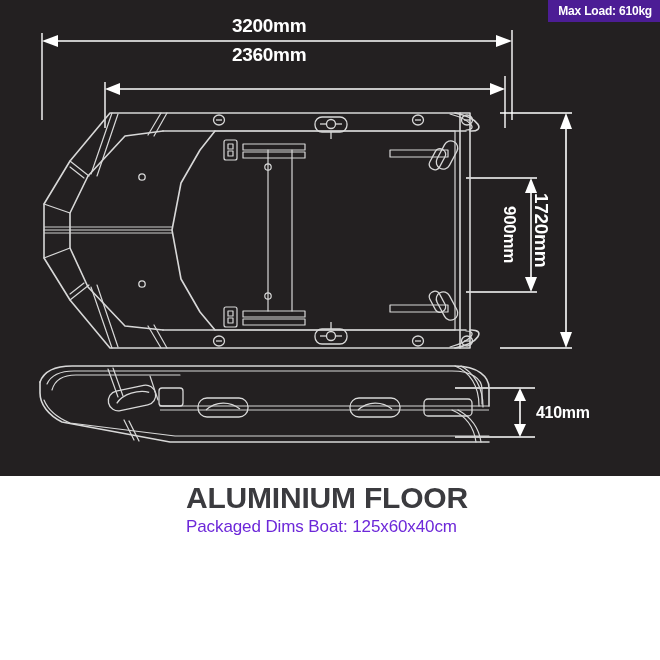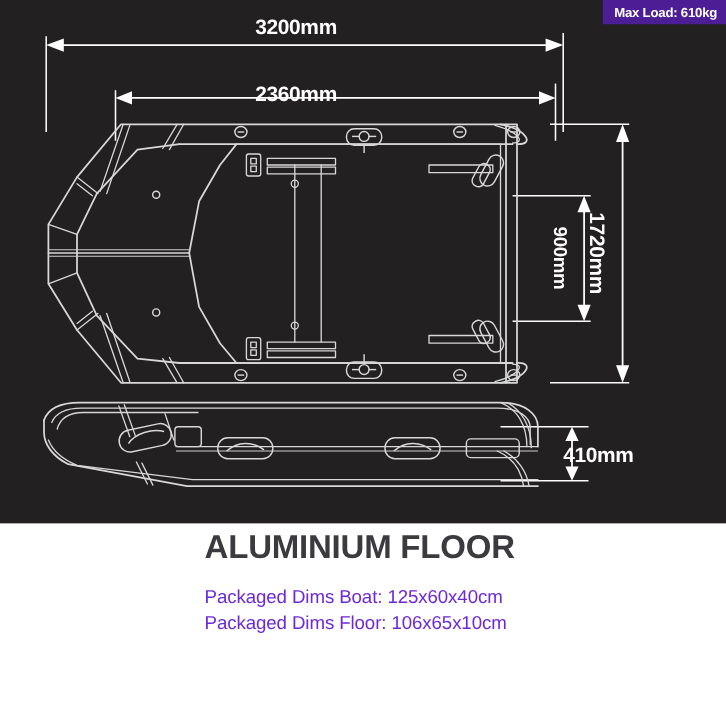--- a/index.html
+++ b/index.html
@@ -28,39 +28,39 @@
     white-space:nowrap;
   }
 
   
   .dim{
     position:absolute;color:#ffffff;font-weight:bold;
     white-space:nowrap;letter-spacing:-0.3px;
     font-family:"Liberation Sans", sans-serif;
   }
   .dim-3200{left:232px;top:15px;font-size:19px;}
-  .dim-2360{left:232px;top:76px;font-size:19px;}
+  .dim-2360{left:232px;top:44px;font-size:19px;}
   .dim-1720{left:552px;top:193px;font-size:19px;
             transform:rotate(90deg);transform-origin:left top;}
   .dim-900{left:519px;top:206px;font-size:17px;
            transform:rotate(90deg);transform-origin:left top;}
-  .dim-410{left:512px;top:404px;font-size:19px;}
+  .dim-410{left:536px;top:404px;font-size:16px;}
 
   
   .spec-block{
     position:absolute;left:0;top:476px;width:660px;height:184px;
     background:#ffffff;
   }
   .spec-inner{
     position:absolute;left:186px;top:6px;width:470px;
     color:#3b3b3f;
   }
   .spec-title{
     font-size:30px;font-weight:bold;letter-spacing:-0.2px;
-    color:#3b3b3f;line-height:1.05;margin:0 0 17px 0;
+    color:#3b3b3f;line-height:1.05;margin:0 0 1px 0;
     white-space:nowrap;
   }
   .spec-line{
     font-size:17px;line-height:1.47;color:#6d28d9;
     white-space:nowrap;letter-spacing:-0.1px;
   }
 </style>
 </head>
 <body>
 
@@ -328,17 +328,16 @@
     <div class="dim dim-900">900mm</div>
     <div class="dim dim-410">410mm</div>
 
     <div class="max-load">Max Load: 610kg</div>
   </div>
 
   <div class="spec-block">
     <div class="spec-inner">
       <div class="spec-title">ALUMINIUM FLOOR</div>
       <div class="spec-line">Packaged Dims Boat: 125x60x40cm</div>
-      <div class="spec-line">Packaged Dims Floor: 106x65x10cm</div>
     </div>
   </div>
 
 </div>
 
 </body></html>

